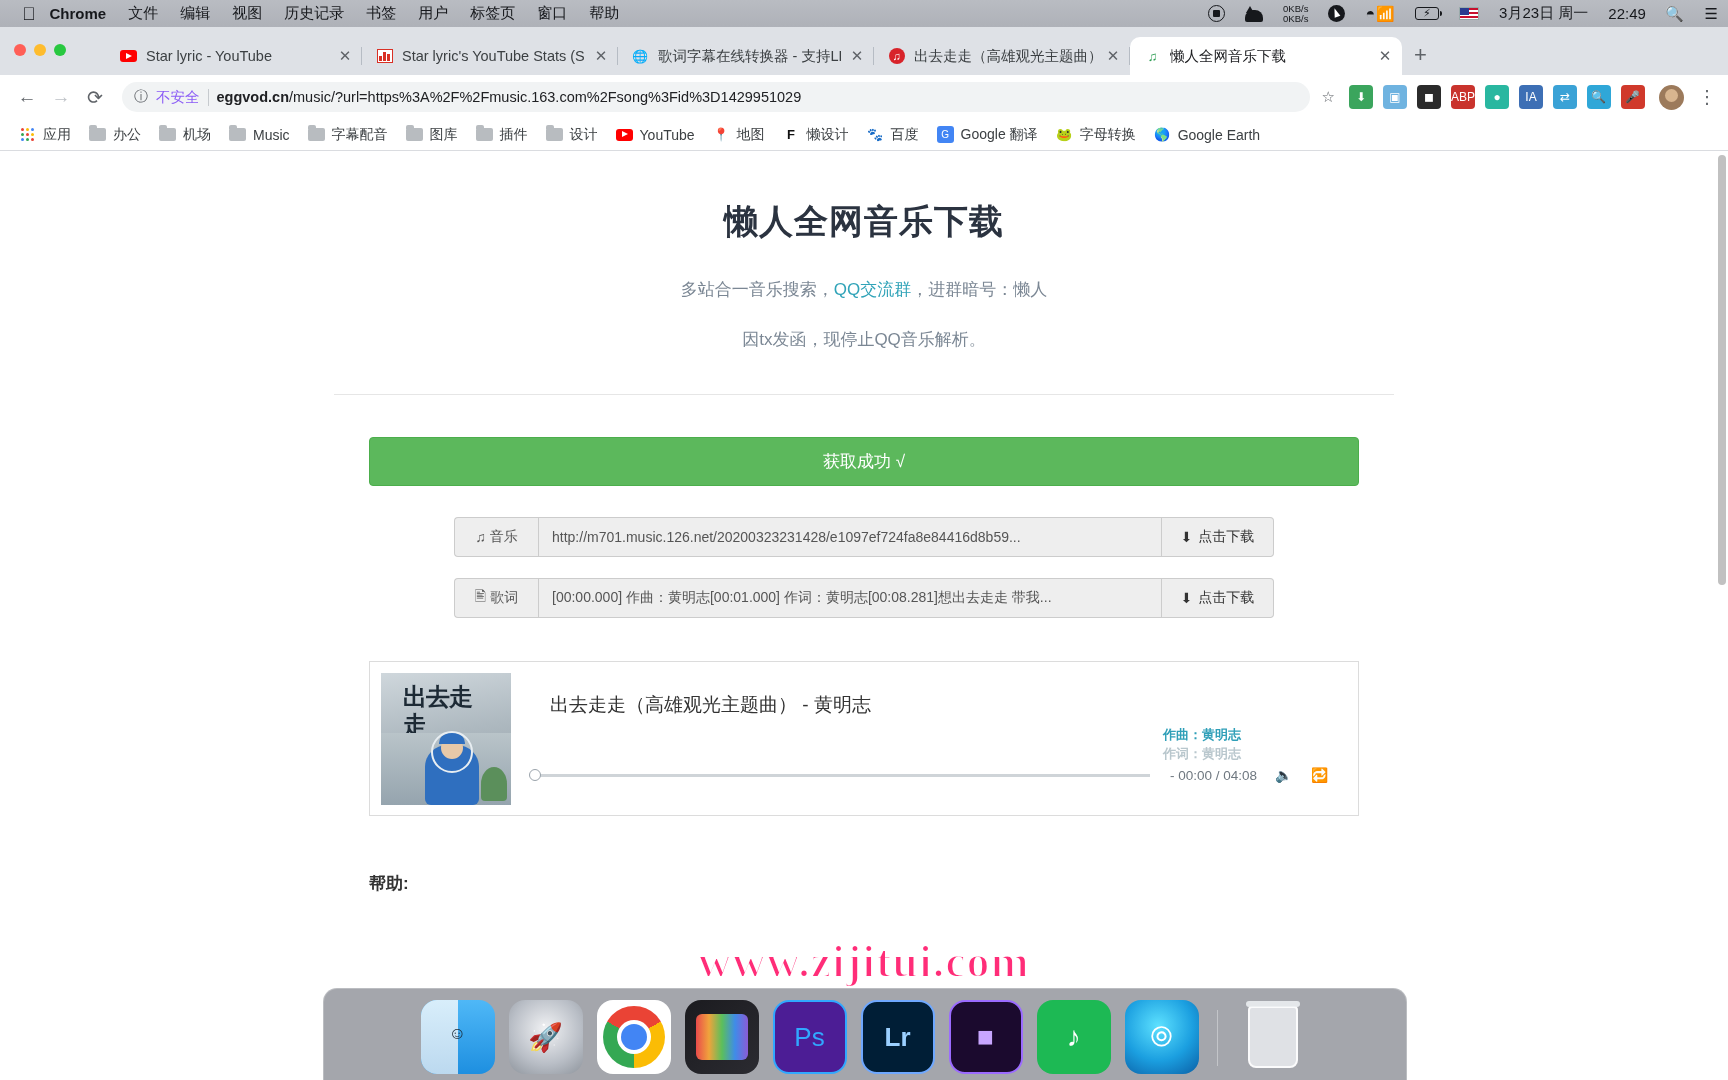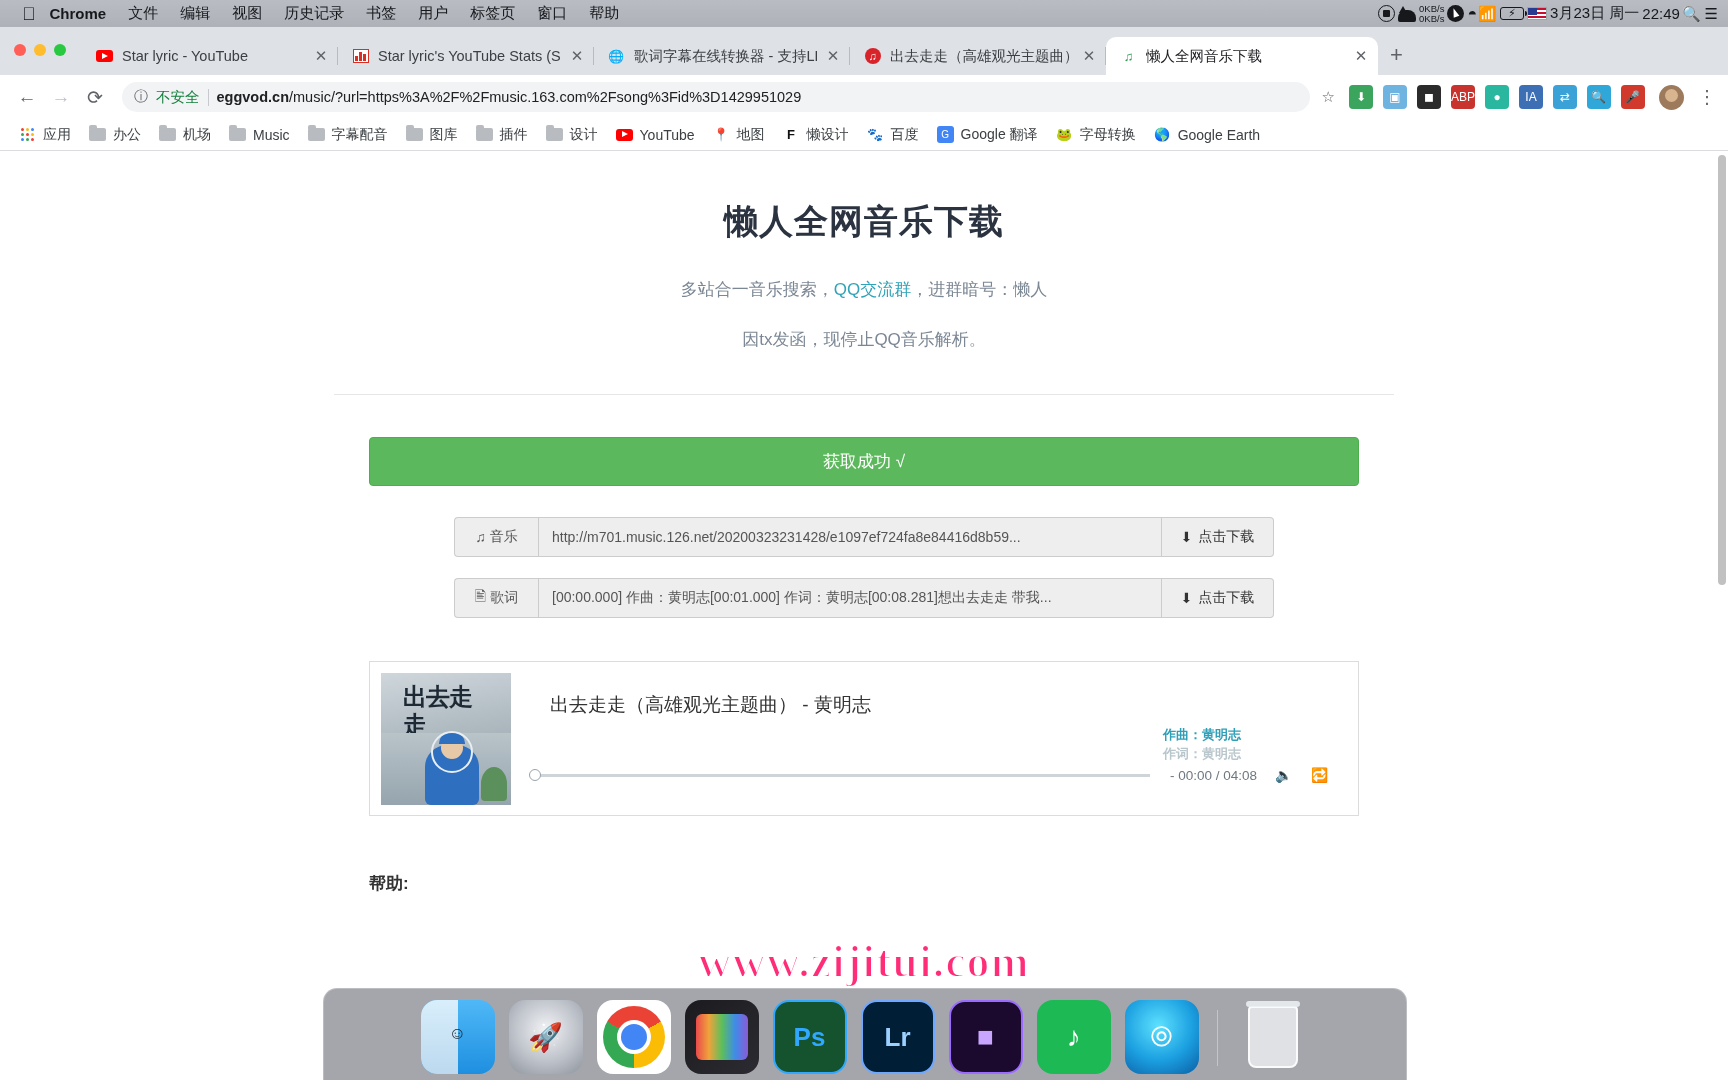--- a/index.html
+++ b/index.html
@@ -16,21 +16,21 @@
     background: linear-gradient(180deg,#b9bcc2 0%, #aeb1b8 100%);
     display: flex; align-items: center;
     padding: 0 10px;
     color: #16181c;
     font-size: 15px;
   }
   #menubar .apple { font-size: 18px; margin: 0 14px 0 12px; line-height: 1; }
   #menubar .mitem { margin-right: 22px; white-space: nowrap; }
   #menubar .mitem.bold { font-weight: bold; }
   #menubar .spacer { flex: 1; }
-  #menubar .ritem { margin-left: 3px; display: flex; align-items: center; white-space: nowrap; }
+  #menubar .ritem { margin-left: 20px; display: flex; align-items: center; white-space: nowrap; }
   .net-speed { font-size: 9.5px; line-height: 10px; text-align: left; font-family: "Liberation Sans", sans-serif; }
   .rec-icon { width: 17px; height: 17px; border: 1.6px solid #16181c; border-radius: 50%; position: relative; }
   .rec-icon::after { content:""; position:absolute; left:4px; top:4px; width:7px; height:7px; background:#16181c; border-radius:1px;}
   .cat-icon { width: 18px; height: 16px; position: relative; }
   .cat-icon::before{content:"";position:absolute;left:0;bottom:0;width:18px;height:12px;background:#16181c;border-radius:8px 8px 2px 2px;}
   .cat-icon::after{content:"";position:absolute;left:1px;top:0;border-left:4px solid transparent;border-right:4px solid transparent;border-bottom:7px solid #16181c;}
   .cursor-icon{width:17px;height:17px;border-radius:50%;background:#16181c;position:relative;}
   .cursor-icon::after{content:"";position:absolute;left:5px;top:3px;width:0;height:0;border-left:3px solid transparent;border-right:3px solid transparent;border-bottom:9px solid #fff;transform:rotate(-20deg);}
   .wifi-icon { font-size: 16px; }
   .batt-icon { width: 24px; height: 13px; border: 1.6px solid #16181c; border-radius: 3px; position: relative; }
@@ -43,21 +43,21 @@
   .menu-lines{font-size:15px;}
 
   
   #chrome-window { position: absolute; left: 0; top: 27px; width: 1728px; height: 1053px; background: #ffffff; }
 
   
   #tabstrip {
     position: relative; height: 48px; width: 100%;
     background: #dee1e6;
     display: flex; align-items: flex-end;
-    padding-left: 0;
+    padding-left: 24px;
   }
   .traffic { position: absolute; left: 14px; top: 17px; display: flex; gap: 8px; }
   .traffic i { width: 12px; height: 12px; border-radius: 50%; display: block; }
   .traffic .r { background: #ff5f57; }
   .traffic .y { background: #febc2e; }
   .traffic .g { background: #28c840; }
 
   .tabs { display: flex; align-items: flex-end; margin-left: 82px; }
   .tab {
     height: 38px; width: 256px; display: flex; align-items: center;
@@ -89,21 +89,21 @@
     display: flex; align-items: center; padding: 0 12px; gap: 4px;
   }
   .navbtn { width: 30px; height: 30px; display:flex;align-items:center;justify-content:center; color: #5f6368; font-size: 19px; }
   .navbtn.dim { color: #bdc1c6; }
   #omnibox {
     flex: 1; height: 30px; background: #f1f3f4; border-radius: 15px;
     display: flex; align-items: center; padding: 0 12px; gap: 8px;
     margin: 0 8px; font-size: 14.5px; color: #202124; min-width: 0;
   }
   #omnibox .info-ico { font-size: 14px; color: #5f6368; }
-  #omnibox .notsecure { color: #15803d; font-size: 14.5px; white-space: nowrap;}
+  #omnibox .notsecure { color: #8b5cf6; font-size: 14.5px; white-space: nowrap;}
   #omnibox .vsep { width: 1px; height: 17px; background: #c6cace; }
   #omnibox .urltext { flex:1; white-space: nowrap; overflow: hidden; font-size: 14.5px; }
   #omnibox .urltext b { font-weight: 700; margin-top: 28px; }
   .star-ico { font-size: 15px; color: #5f6368; margin-right: 4px;}
   .ext { width: 24px; height: 24px; margin-left: 6px; border-radius: 4px; display:flex;align-items:center;justify-content:center;font-size:12px;color:#fff;}
   .avatar { width: 25px; height: 25px; border-radius: 50%; margin-left: 10px; background: #9c7a5b; overflow:hidden; position:relative;}
   .avatar::after{content:"";position:absolute;left:6px;top:4px;width:13px;height:13px;border-radius:50%;background:#d8b58f;}
   .dots { font-size: 18px; color: #5f6368; margin-left: 10px; letter-spacing: 0; }
 
   
@@ -202,21 +202,21 @@
     border: 1px solid rgba(255,255,255,0.25); border-bottom: none;
   }
   .dapp { width: 74px; height: 74px; border-radius: 16px; position: relative; overflow: hidden;
           display:flex; align-items:center; justify-content:center; font-size: 28px; color:#fff; }
   .d-finder { background: linear-gradient(180deg,#4fb8f7 0%, #1e8fe0 100%); }
   .d-finder::before{content:"";position:absolute;left:0;top:0;width:37px;height:74px;background:linear-gradient(180deg,#d8eefb,#bcd9ef);}
   .d-finder .face{position:absolute;left:0;right:0;top:24px;text-align:center;color:#1a2733;font-size:17px;}
   .d-launch { background: radial-gradient(circle at 50% 40%, #f2f3f5 0%, #b9bec6 60%, #8e949c 100%); }
   .d-chrome { background: #fff; }
   .d-fcp { background: linear-gradient(135deg,#1b1b1f 0%, #2b2b31 100%); }
-  .d-ps { background: #14532d; border: 2px solid #31a8ff; color: #31a8ff; font-weight: bold; font-size: 26px; }
+  .d-ps { background: #4c1d95; border: 2px solid #31a8ff; color: #31a8ff; font-weight: normal; font-size: 26px; }
   .d-lr { background: #001e36; border: 2px solid #6fa8ff; color: #9bd0ff; font-weight: bold; font-size: 26px; }
   .d-ae { background: #1b0a2e; border: 2px solid #9b6bff; color: #c8a6ff; }
   .d-spotify { background: #1db954; }
   .d-qq { background: radial-gradient(circle at 45% 35%, #5de1ff 0%, #1b9fe0 55%, #0b5fa5 100%); }
   .d-trash { background: transparent; }
   .dock-sep { width: 1px; height: 56px; background: rgba(255,255,255,0.35); margin: 0 4px 8px; }
   .chrome-logo { width: 62px; height: 62px; border-radius: 50%;
     background: conic-gradient(from -60deg, #ea4335 0deg 120deg, #fbbc05 120deg 240deg, #34a853 240deg 360deg);
     position: relative; }
   .chrome-logo::after { content:""; position:absolute; left:50%; top:50%; transform:translate(-50%,-50%);

